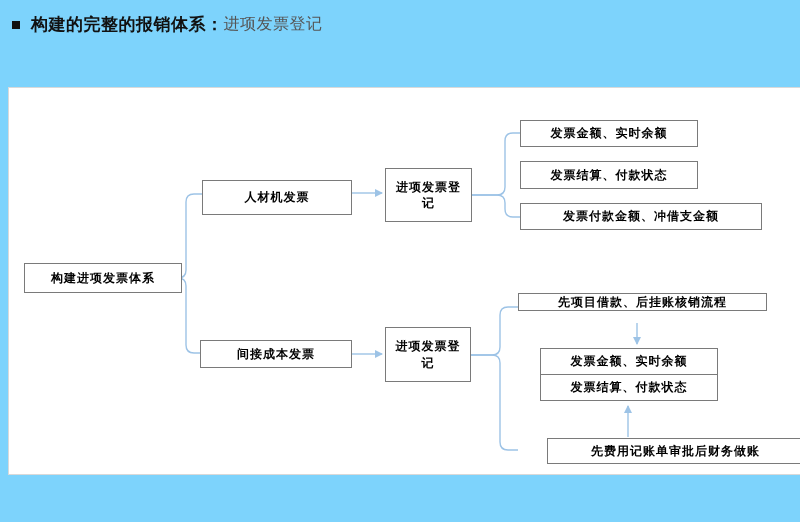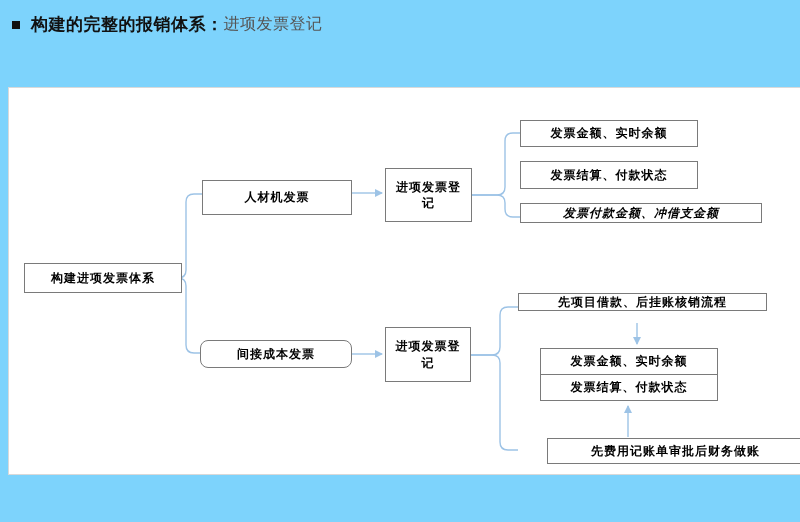--- a/index.html
+++ b/index.html
@@ -40,22 +40,22 @@
   .node.reg{justify-content:flex-start;text-align:center;padding:2px 6px;white-space:normal;letter-spacing:1px;}
   .node.stack{flex-direction:column;align-items:stretch;justify-content:stretch;padding:0;}
   .stack-row{flex:1;display:flex;align-items:center;justify-content:center;}
   .stack-row + .stack-row{border-top:1.5px solid var(--box-border);}
 
   #n-root   {left:24px; top:263px;width:158px;height:30px;}
   #n-b1     {left:202px;top:180px;width:150px;height:35px;}
   #n-reg1   {left:385px;top:168px;width:87px; height:54px;}
   #n-a1     {left:520px;top:120px;width:178px;height:27px;}
   #n-a2     {left:520px;top:161px;width:178px;height:28px;}
-  #n-a3     {left:520px;top:203px;width:242px;height:20px;font-style:italic;}
-  #n-b2     {left:200px;top:340px;width:152px;height:28px;border-radius:8px;}
+  #n-a3     {left:520px;top:203px;width:242px;height:27px;}
+  #n-b2     {left:200px;top:340px;width:152px;height:28px;}
   #n-reg2   {left:385px;top:327px;width:86px; height:55px;}
   #n-bb1    {left:518px;top:293px;width:249px;height:18px;}
   #n-bb2    {left:540px;top:348px;width:178px;height:53px;}
   #n-bb3    {left:518px;top:438px;width:257px;height:26px;margin-left:29px;}
 </style>
 </head>
 <body>
 
 <div class="page">
 

